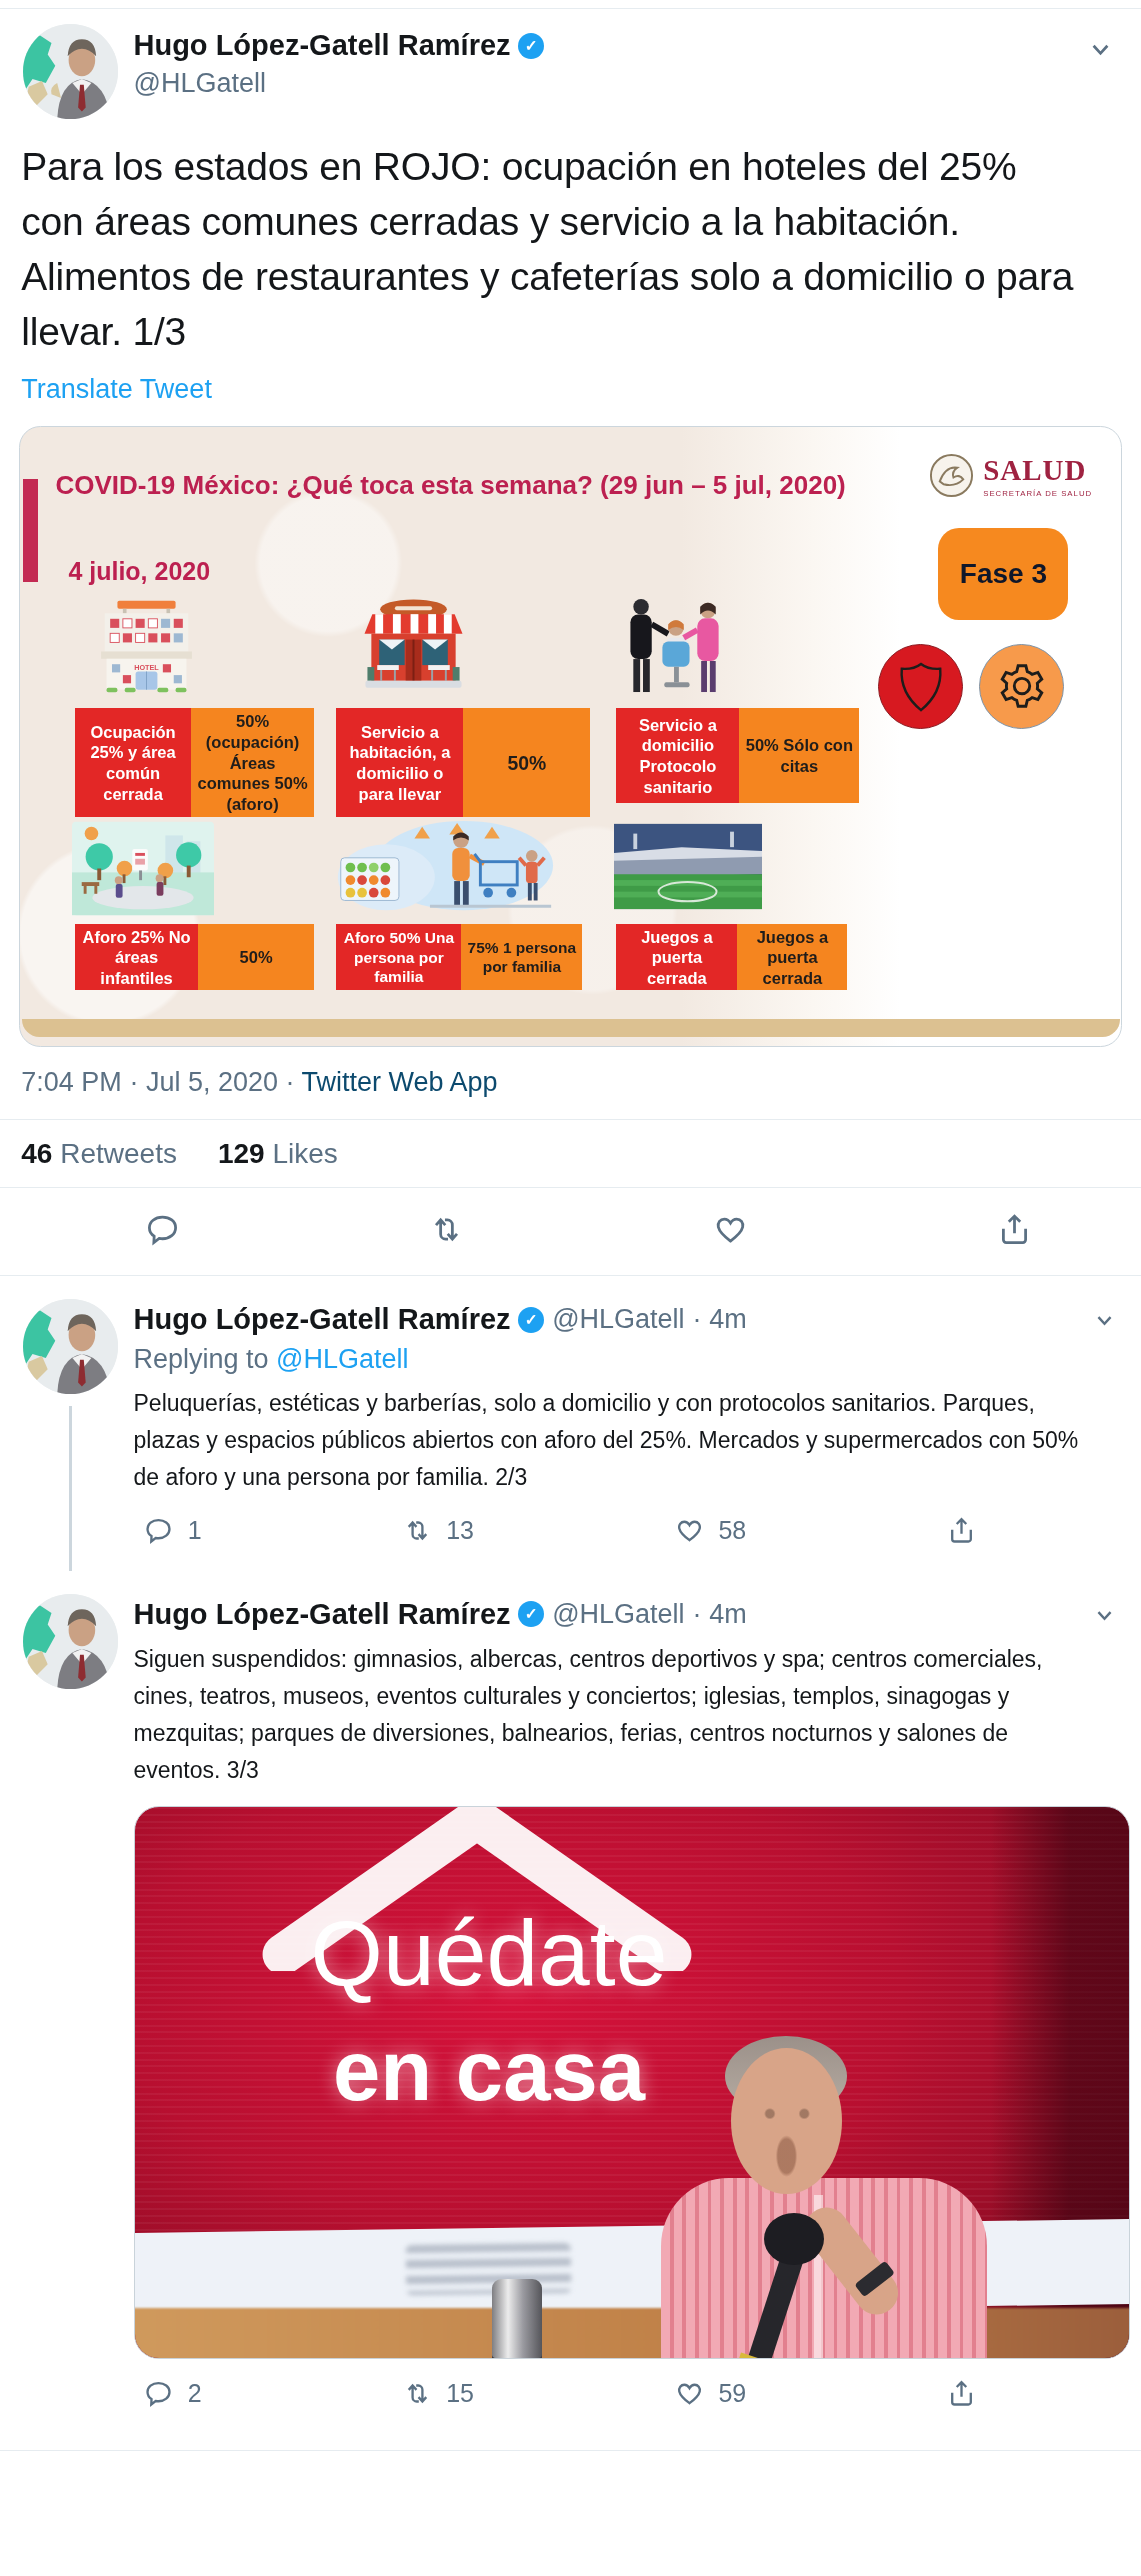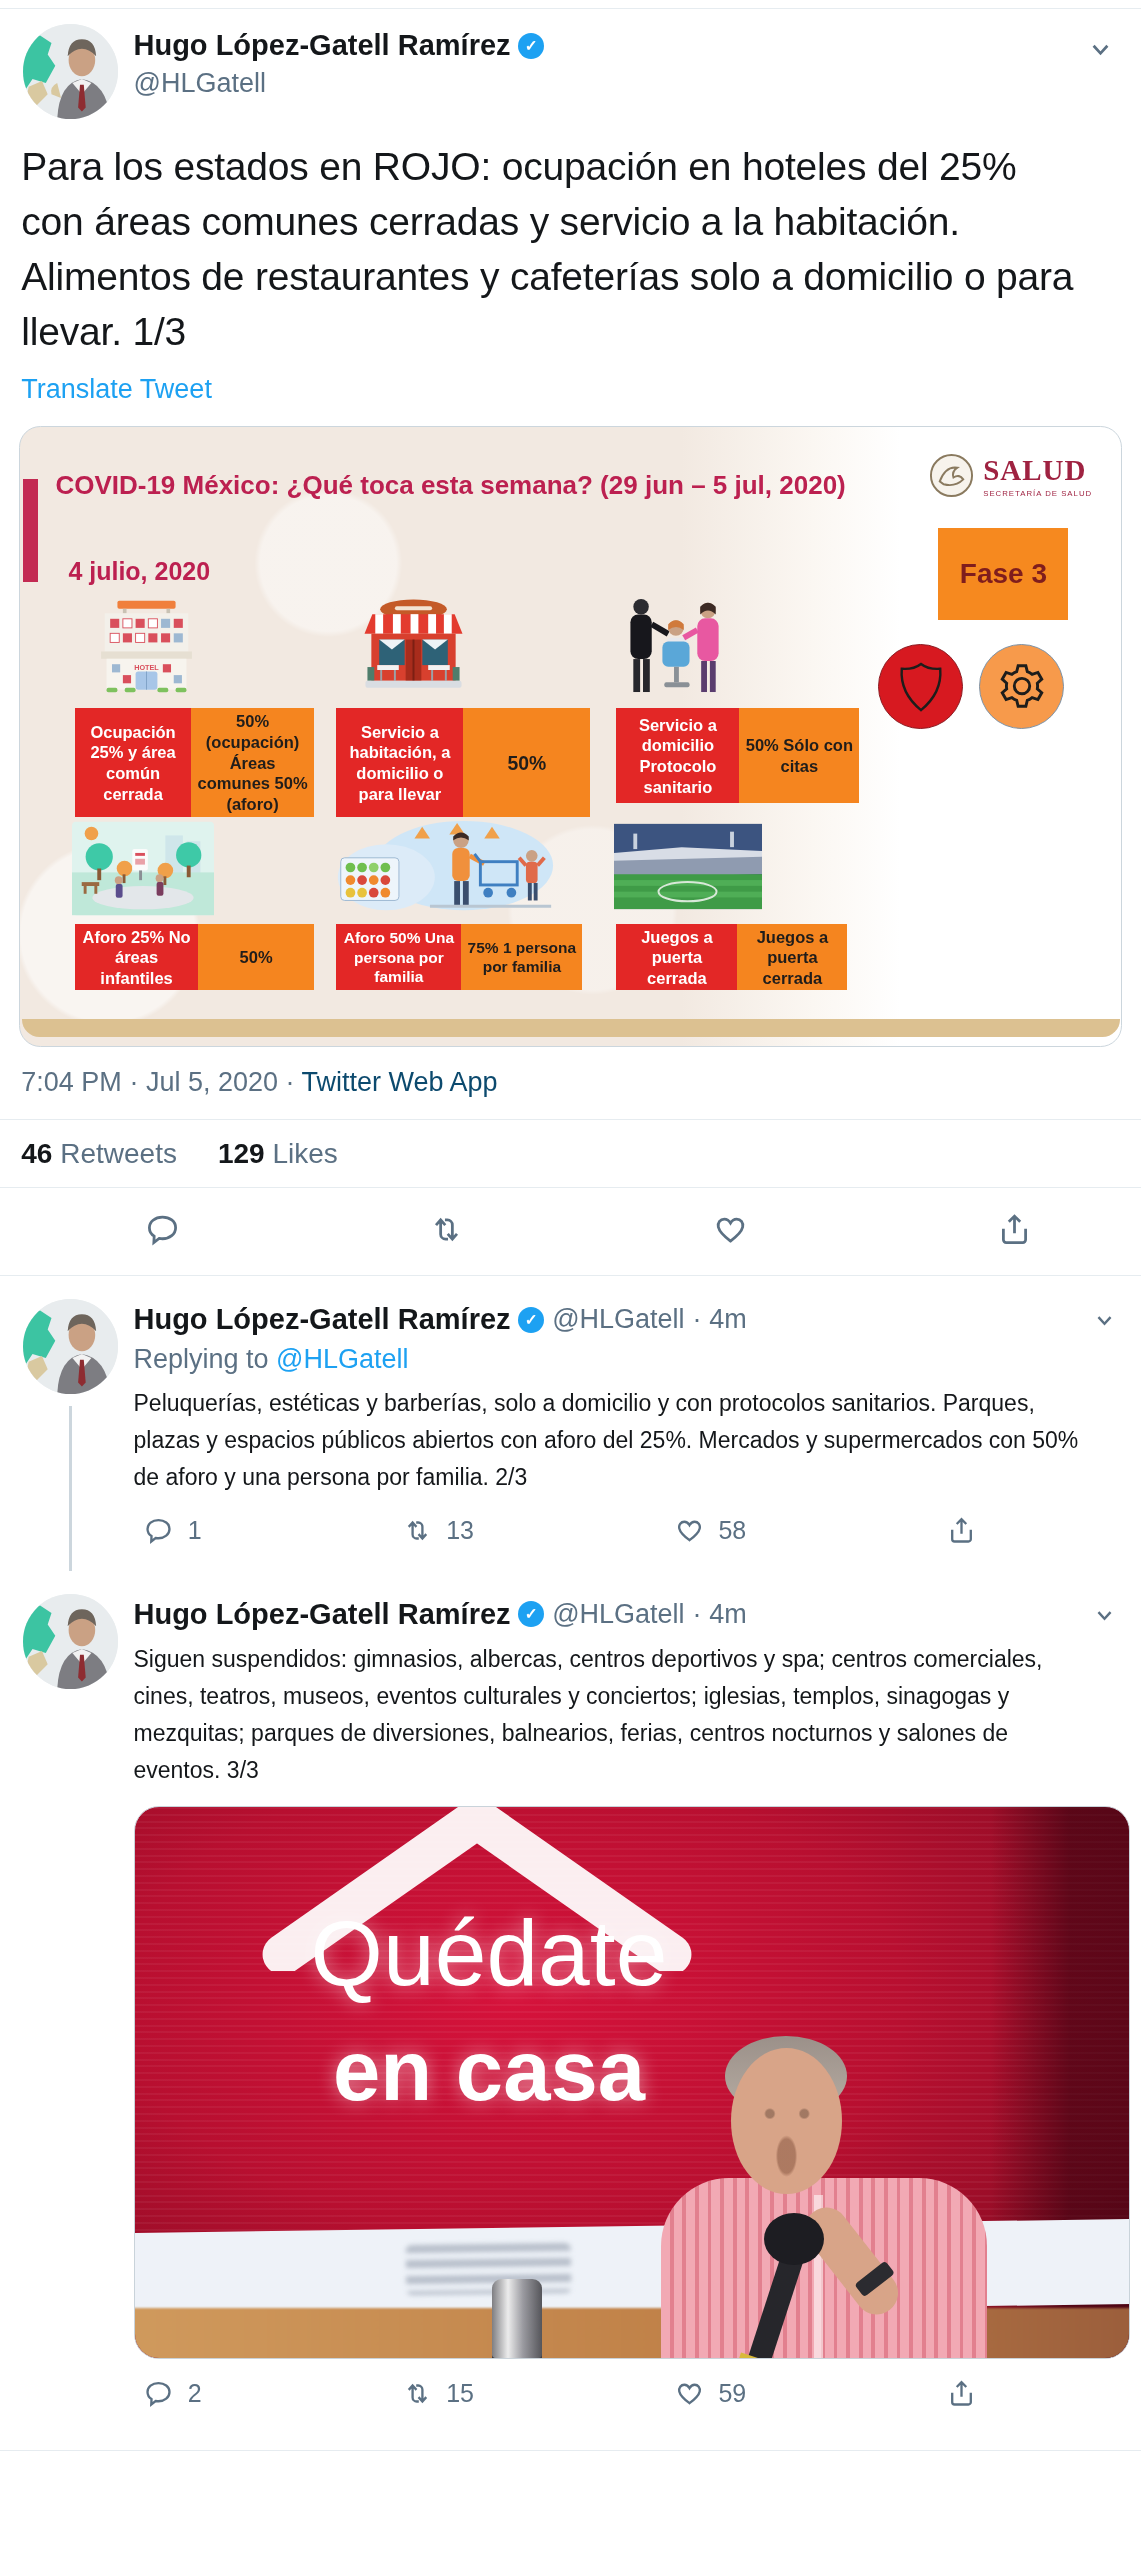--- a/index.html
+++ b/index.html
@@ -33,21 +33,21 @@
       radial-gradient(circle at 52% 78%, rgba(255,255,255,0.35) 0 80px, transparent 85px),
       linear-gradient(90deg,#f2e9e1 0%,#f2e9e1 60%,#fbf7f2 72%,#ffffff 80%);
   }
   .c-bar { position:absolute; left:2.9px; top:52px; width:14.6px; height:103px; background:#c32a52; }
   .c-title { position:absolute; left:35px; top:43px; width:854px; font-size:26px; font-weight:bold; color:#bc2050; line-height:1.2; }
   .c-date { position:absolute; left:48px; top:130px; font-size:25px; font-weight:bold; color:#bc2050; }
   .c-logo { position:absolute; left:908px; top:25px; display:flex; align-items:center; gap:7.8px; }
   .c-logo-text { text-align:left; }
   .c-logo-title { font-family:"Liberation Serif", serif; font-weight:bold; font-size:29px; color:#9f2241; letter-spacing:1px; }
   .c-logo-sub { font-size:7.8px; color:#9f2241; letter-spacing:1px; margin-top:1.9px; }
-  .c-phase { position:absolute; left:918px; top:101px; width:130px; height:92px; background:#f6891f; color:#7f1d1d; font-size:28px; font-weight:bold; display:flex; align-items:center; justify-content:center; }
+  .c-phase { position:absolute; left:918px; top:101px; width:130px; height:92px; background:#f6891f; color:#0f172a; font-size:28px; font-weight:bold; display:flex; align-items:center; justify-content:center;border-radius:21px; }
   .c-round { position:absolute; width:85px; height:85px; border-radius:50%; top:217px; display:flex; align-items:center; justify-content:center; }
   .c-shield { left:858px; background:#d71920; border:1.9px solid #8c1b22; }
   .c-gear { left:959px; background:#f79a4b; border:1.9px solid #7d93a8; }
   .c-icon { position:absolute; }
   .pair { position:absolute; display:flex;padding-left:46px; }
   .bx { display:flex; align-items:center; justify-content:center; text-align:center; font-weight:bold; padding:3.9px 5.8px; line-height:1.25; }
   .bx.red { background:#e32726; color:#fff; font-size:16.5px; }
   .bx.org { background:#f5851f; color:#201d1b; font-size:16.5px; }
   .bx.big { font-size:19.4px; }
   .c-footer { position:absolute; left:1.9px; right:1.9px; bottom:9.7px; height:17.5px; background:#dcc191; border-radius:0 0 17.5px 17.5px; }

